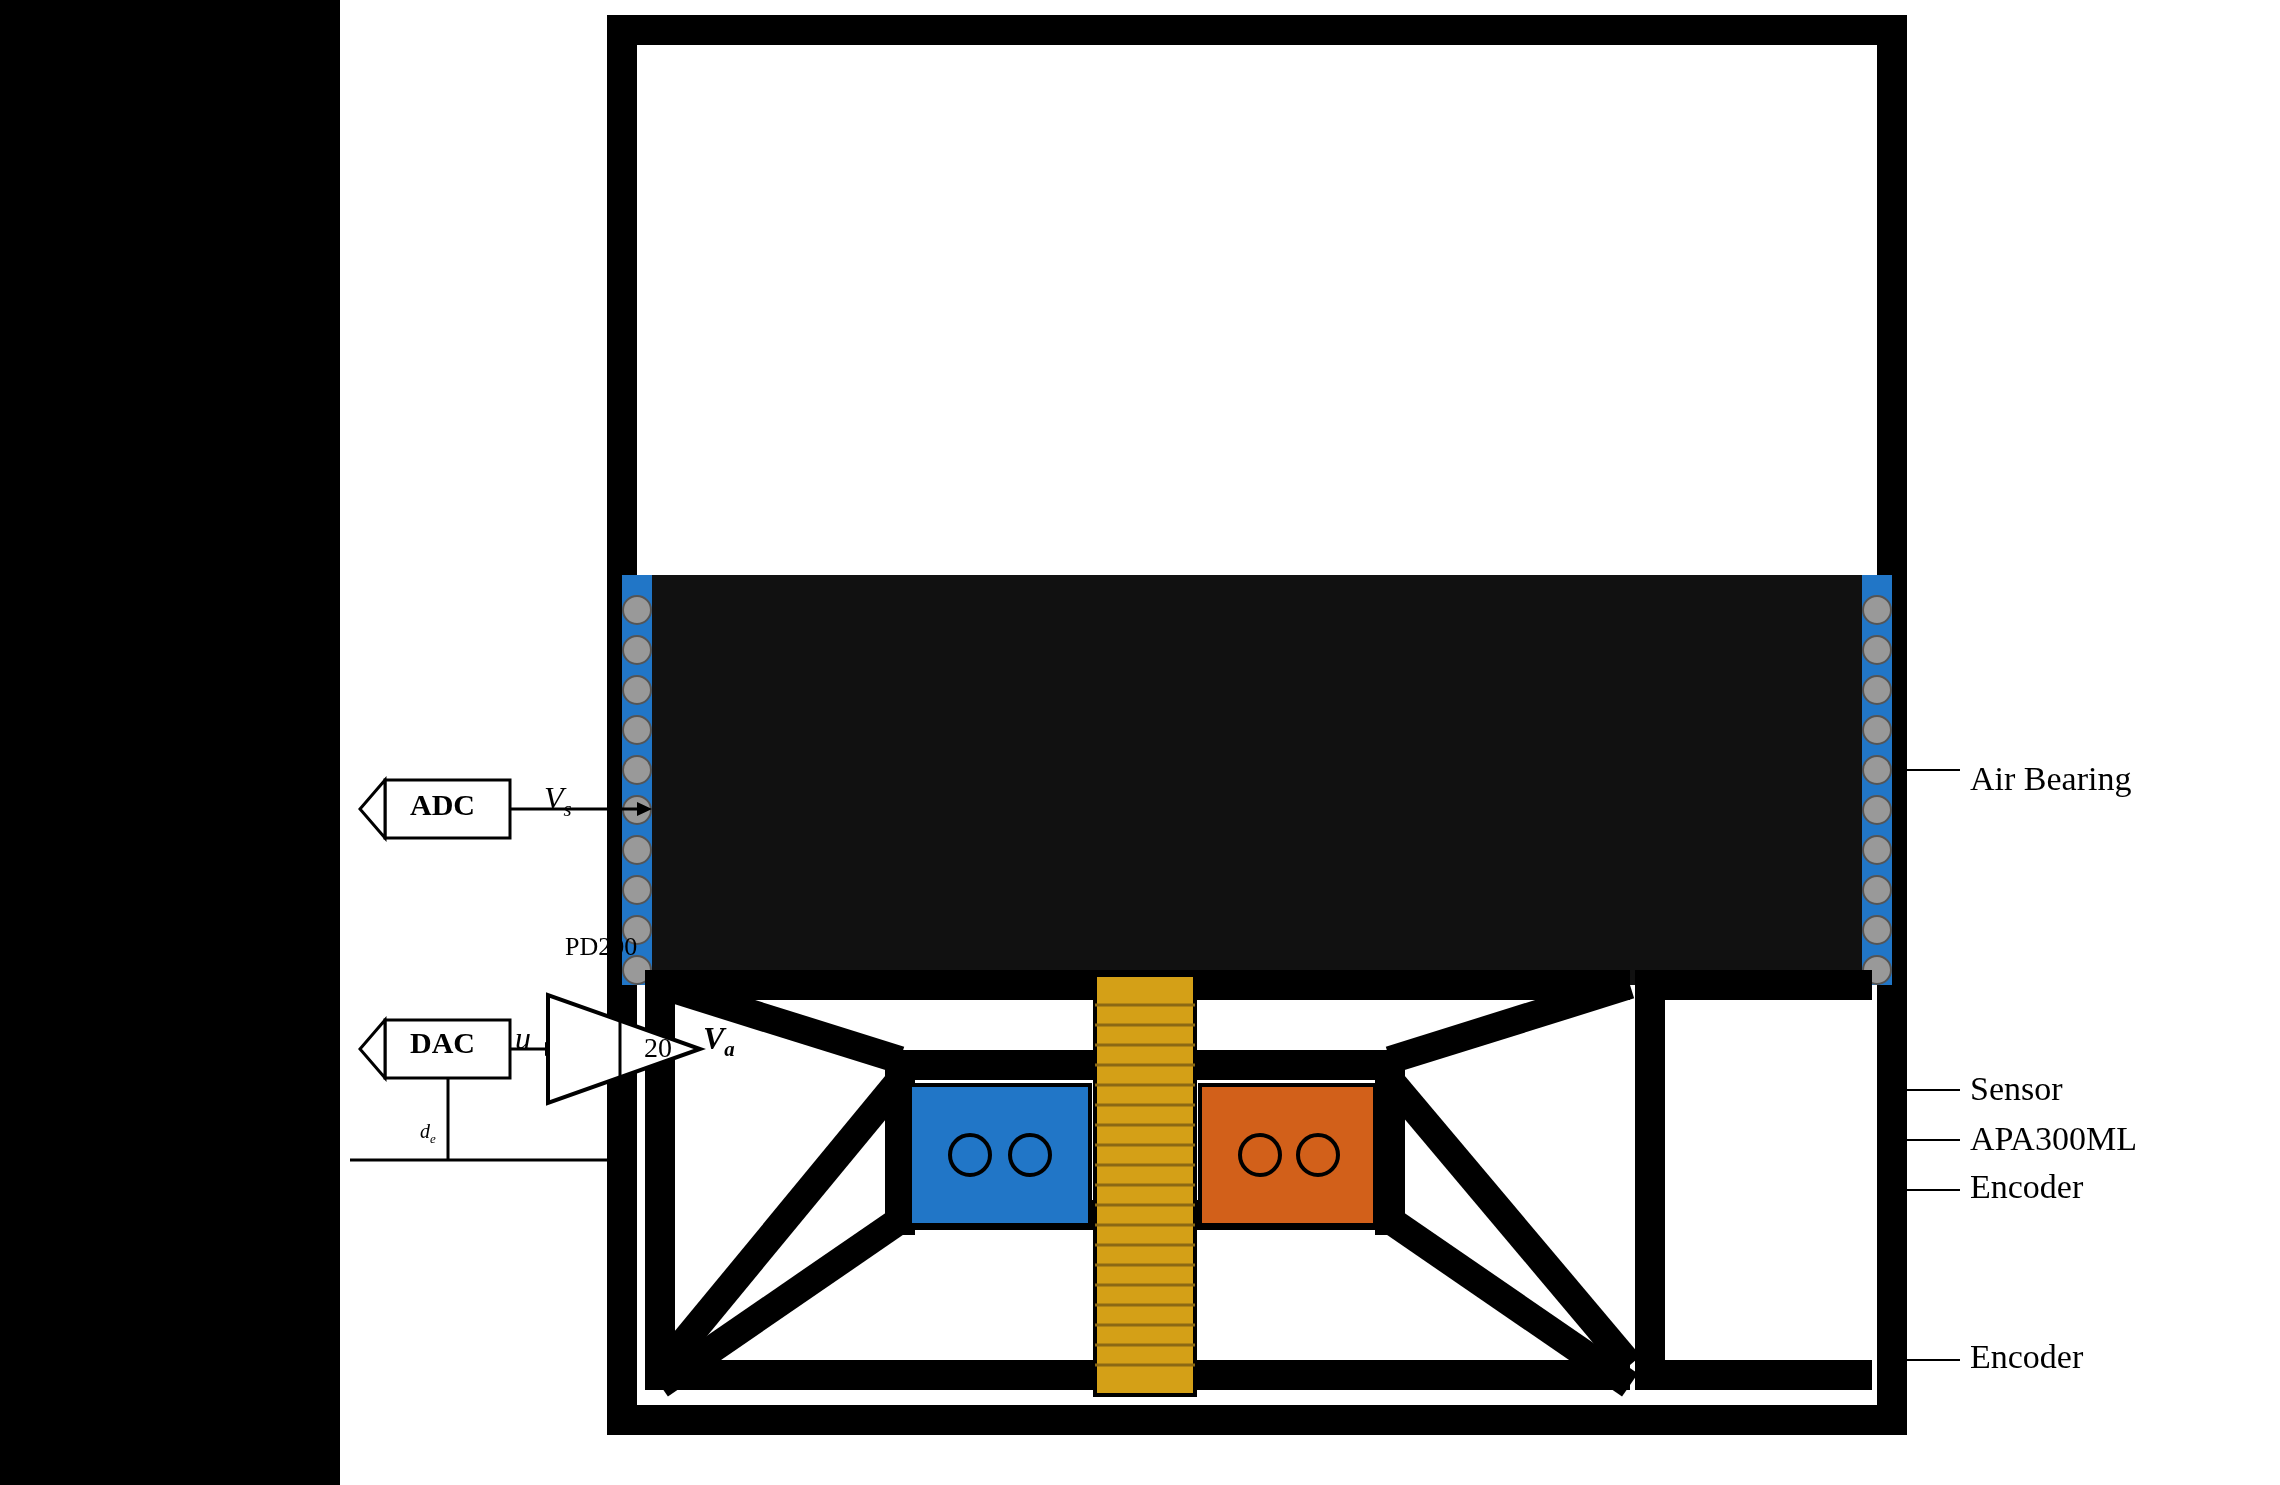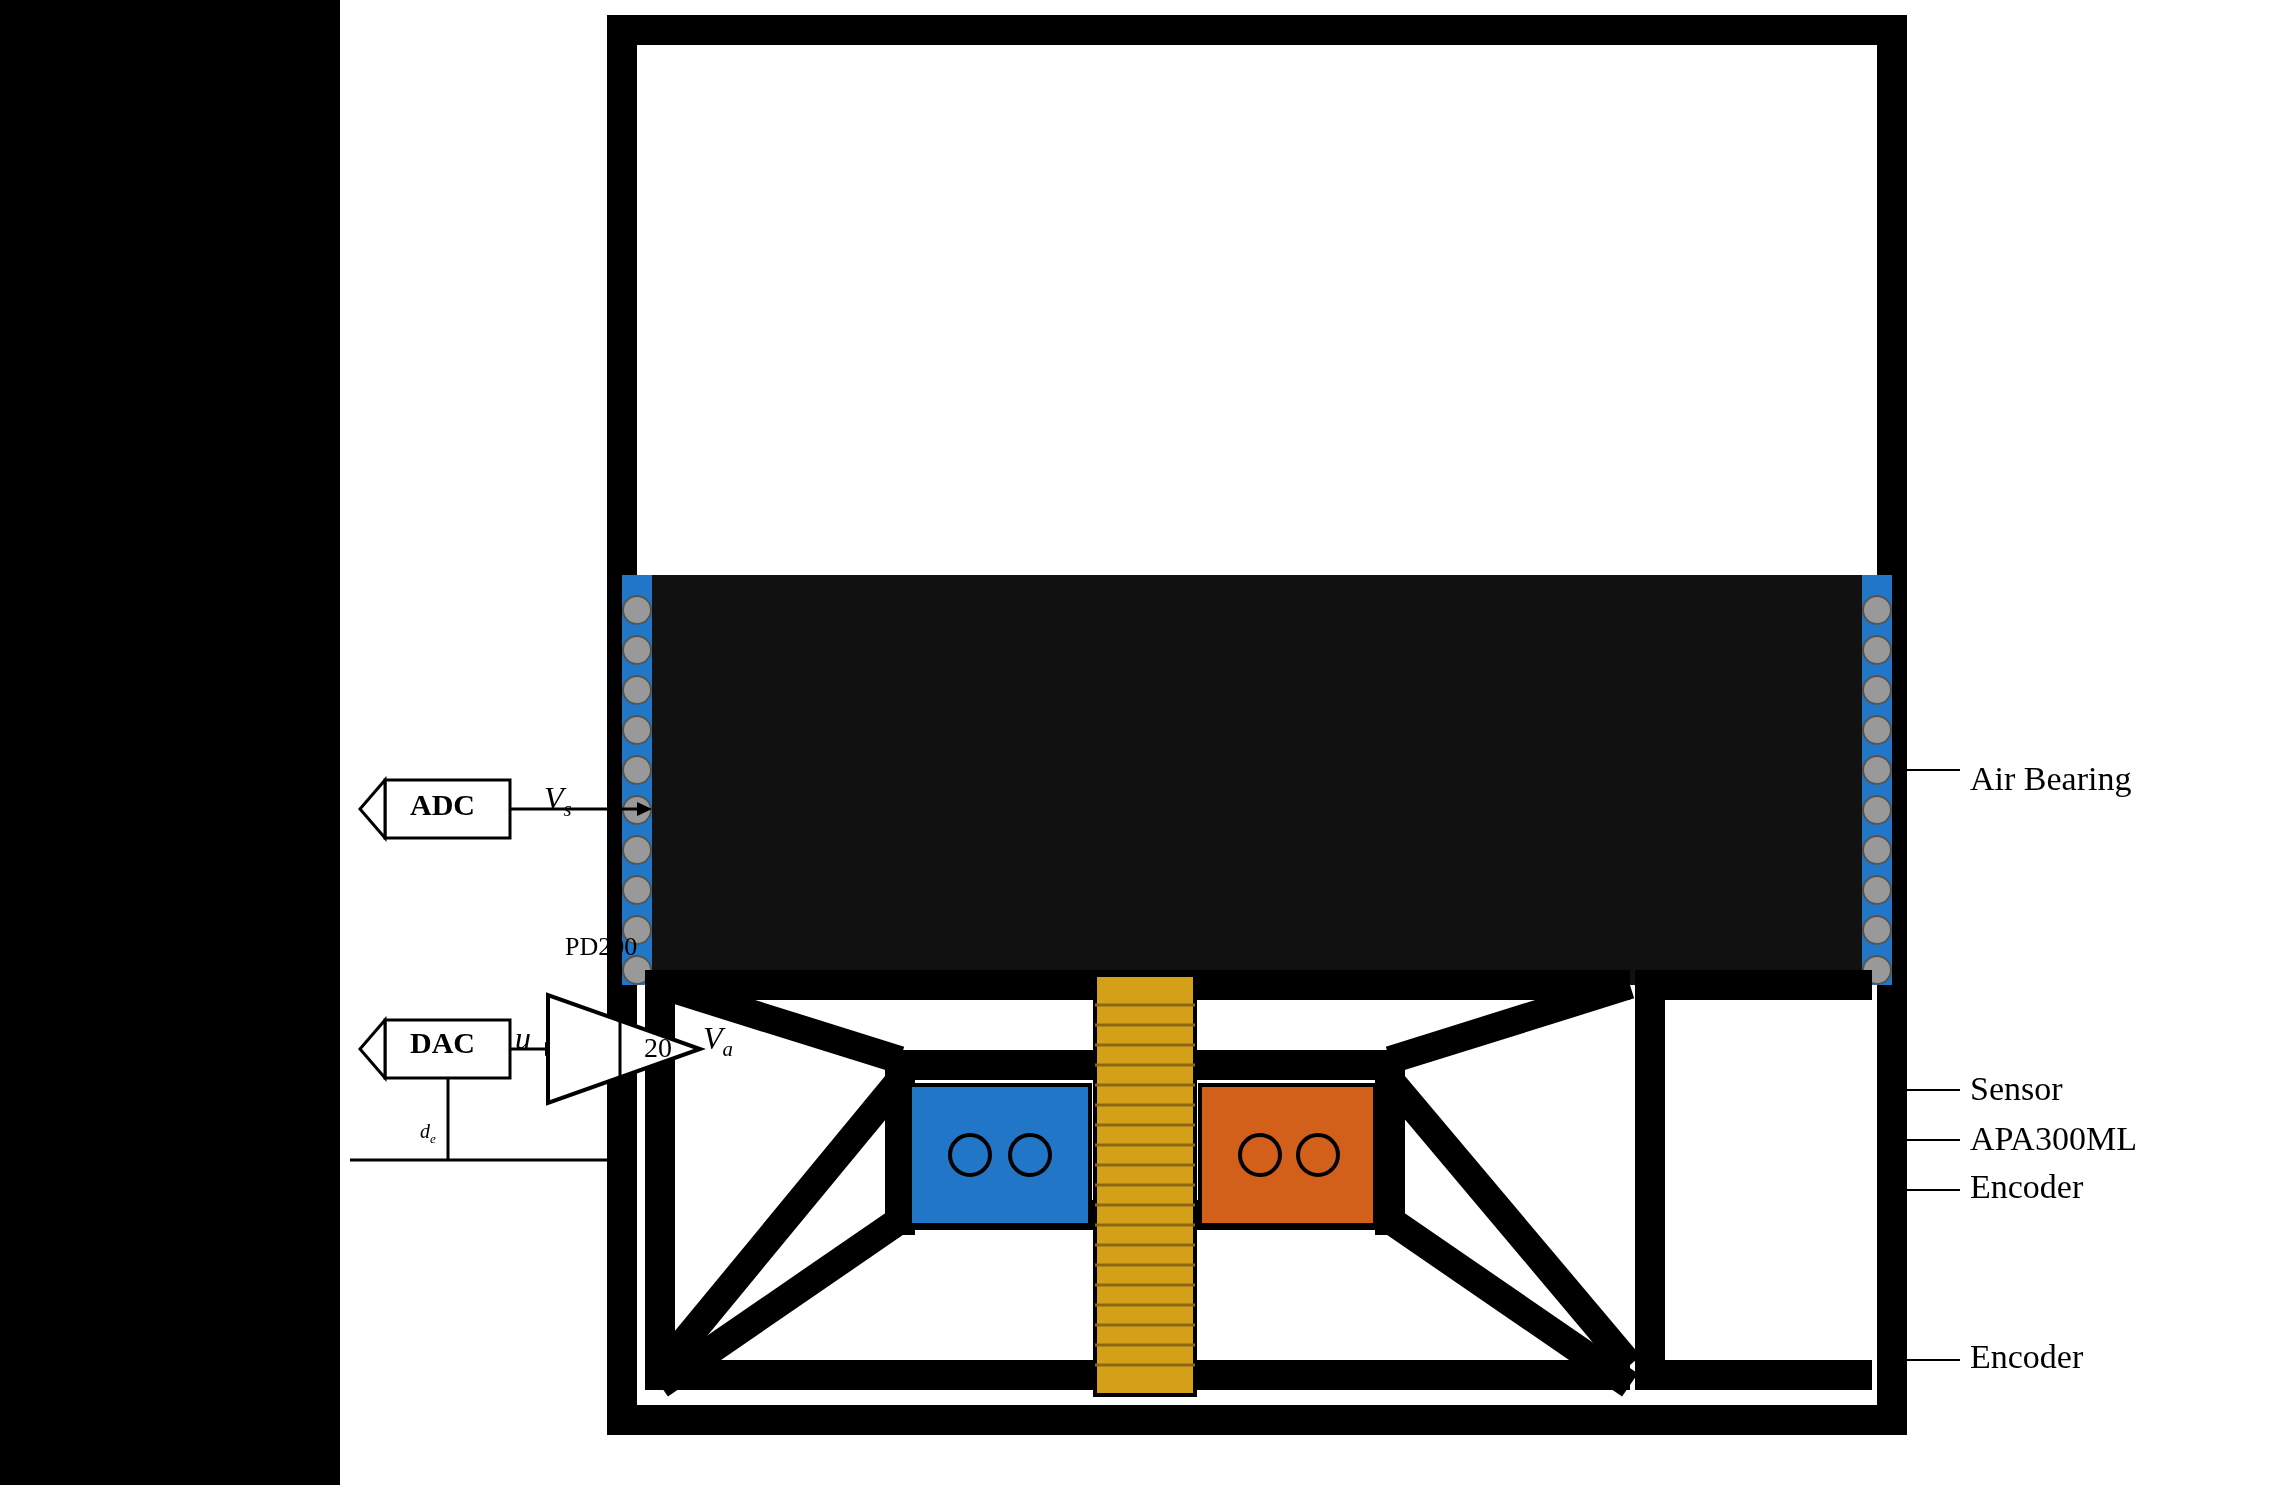--- a/index.html
+++ b/index.html
@@ -196,21 +196,21 @@
   <div class="text-label" style="left: 410px; top: 1026px; font-size: 30px; font-weight: bold; text-align: center;">DAC</div>
 
   <div class="text-label" style="left: 565px; top: 932px; font-size: 26px;">PD200</div>
 
   <div class="text-label" style="left: 600px; top: 1032px; font-size: 28px; margin-left: 44px;">20</div>
 
   <div class="text-label italic-label" style="left: 520px; top: 780px; font-size: 32px; margin-left: 24px;">
     <span>V</span><sub>s</sub>
   </div>
 
-  <div class="text-label italic-label" style="left: 703px; top: 1020px; font-size: 32px;">
+  <div class="text-label italic-label" style="left: 703px; top: 1020px; font-size: 32px; font-weight: bold;">
     <span>V</span><sub>a</sub>
   </div>
 
   <div class="text-label italic-label" style="left: 515px; top: 1020px; font-size: 32px;">u</div>
 
   <div class="text-label italic-label" style="left: 420px; top: 1120px; font-size: 20px;">
     <span>d</span><sub>e</sub>
   </div>
 
   <div class="text-label" style="left: 1970px; top: 760px; font-size: 34px;">Air Bearing</div>

